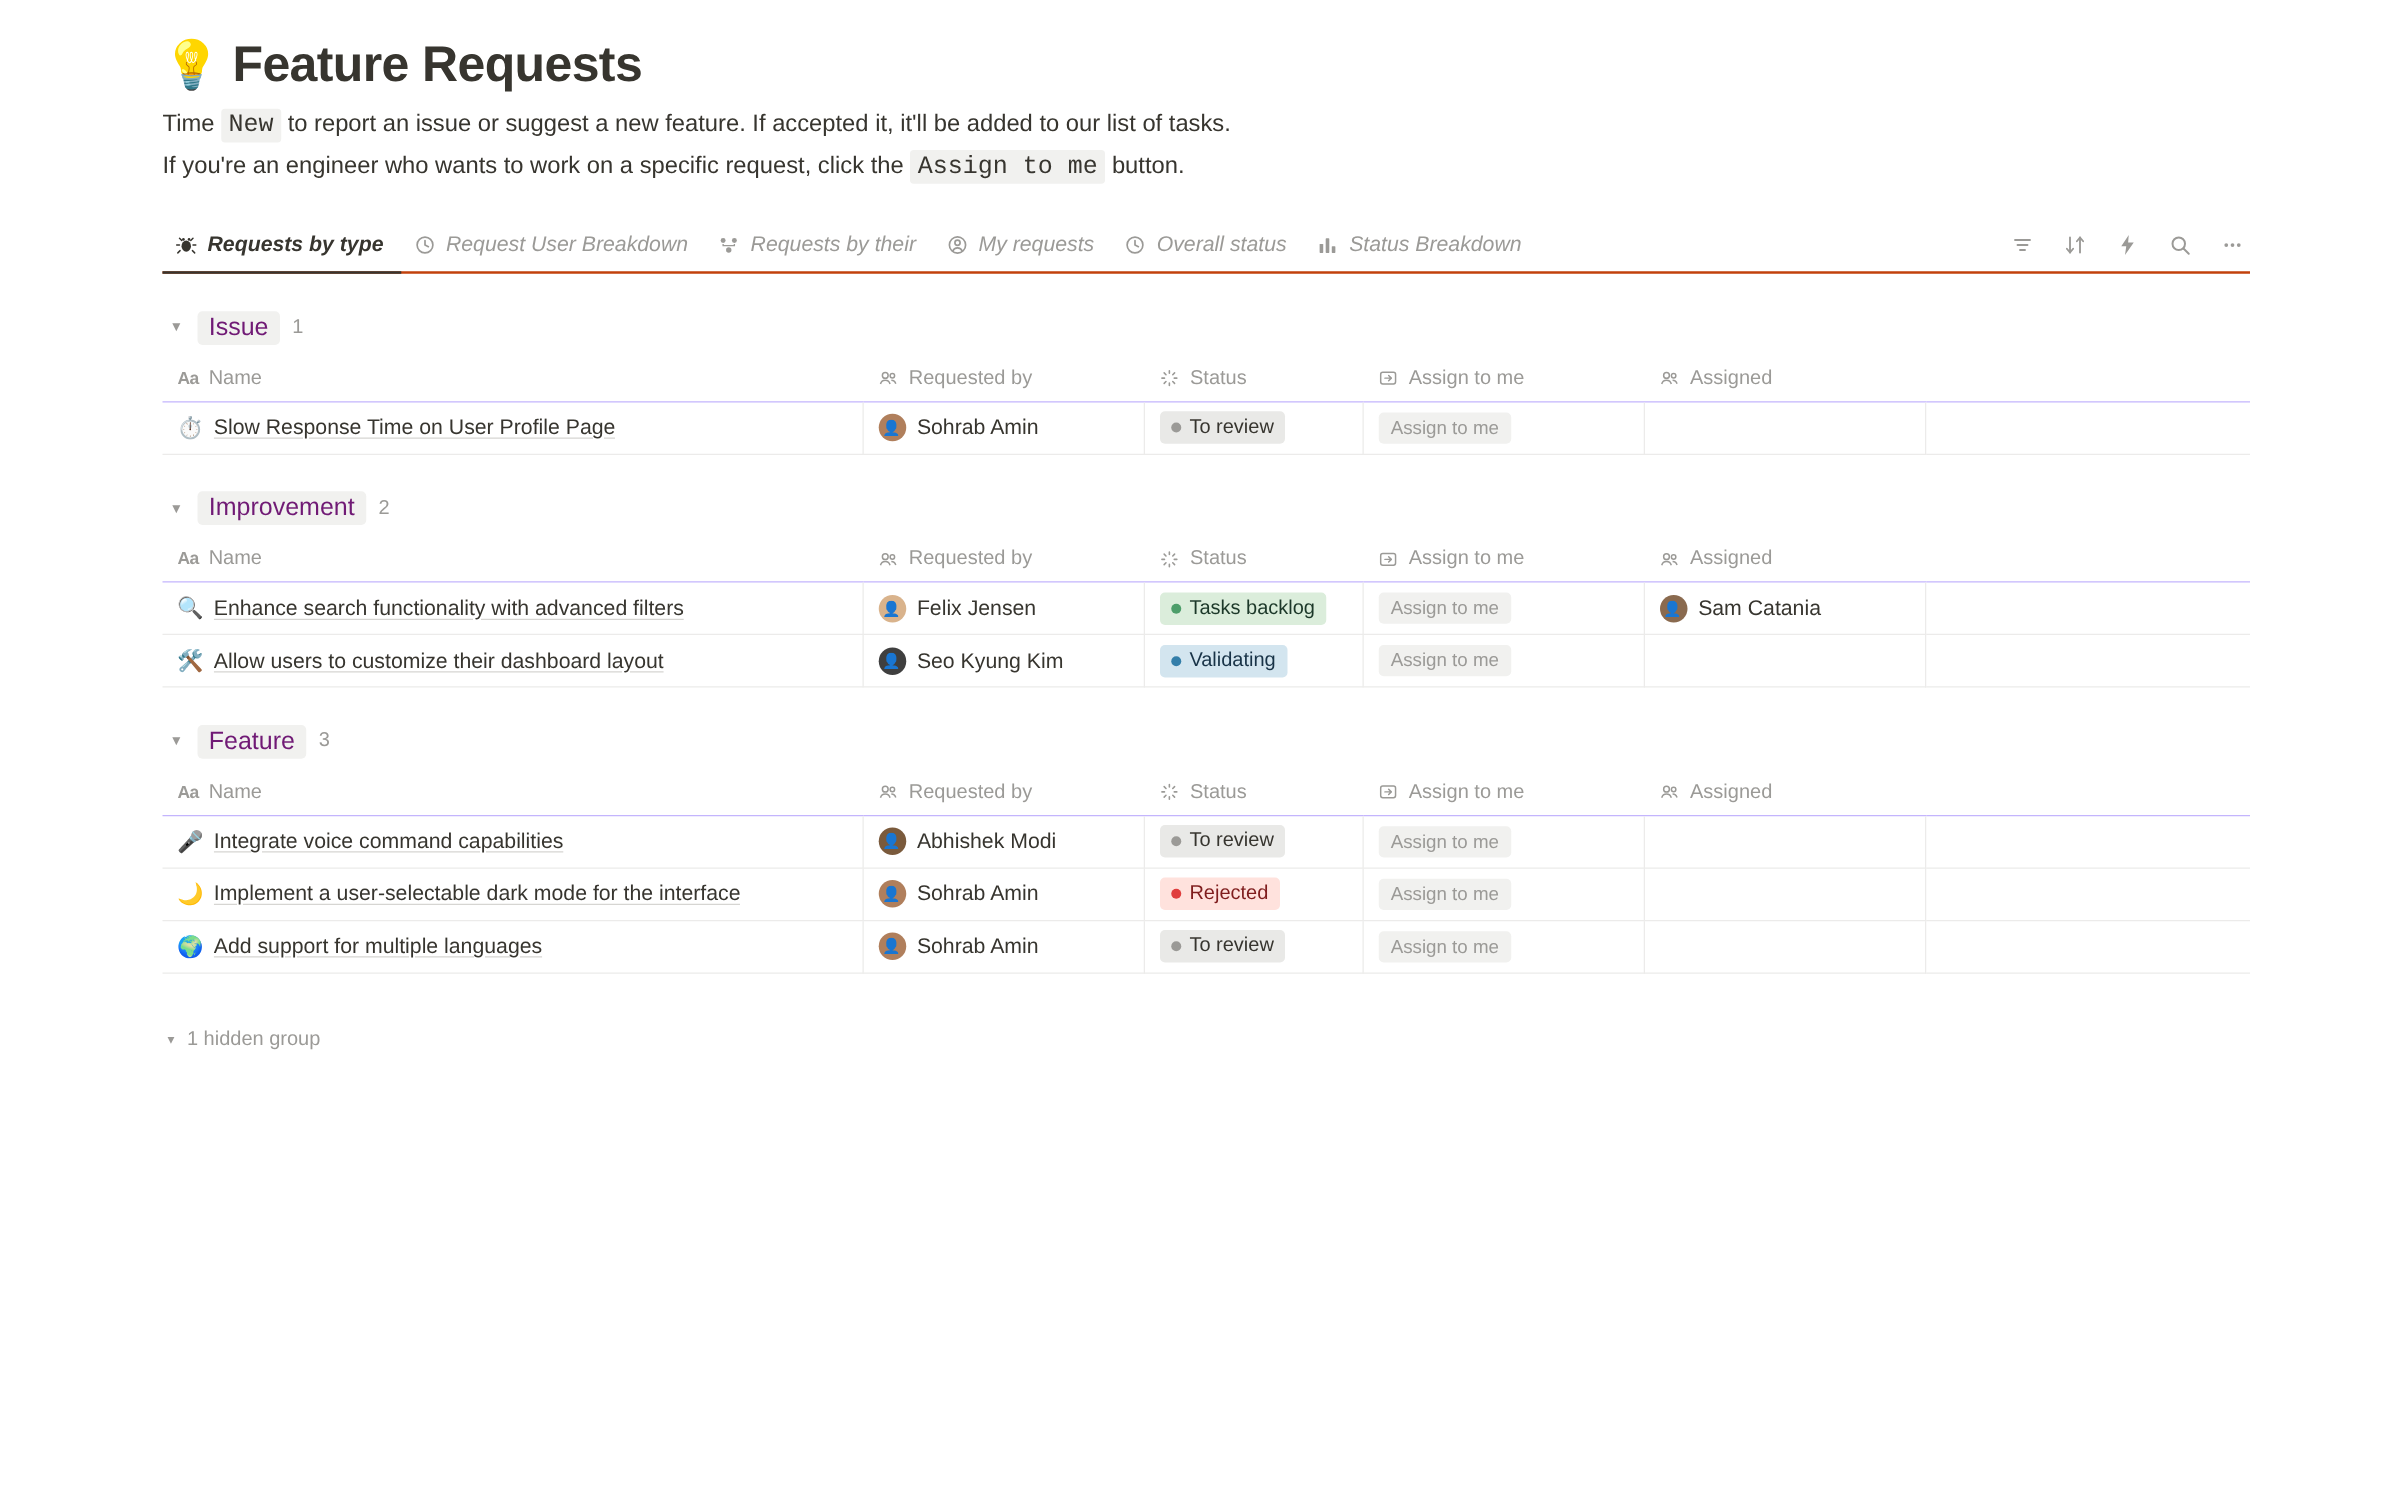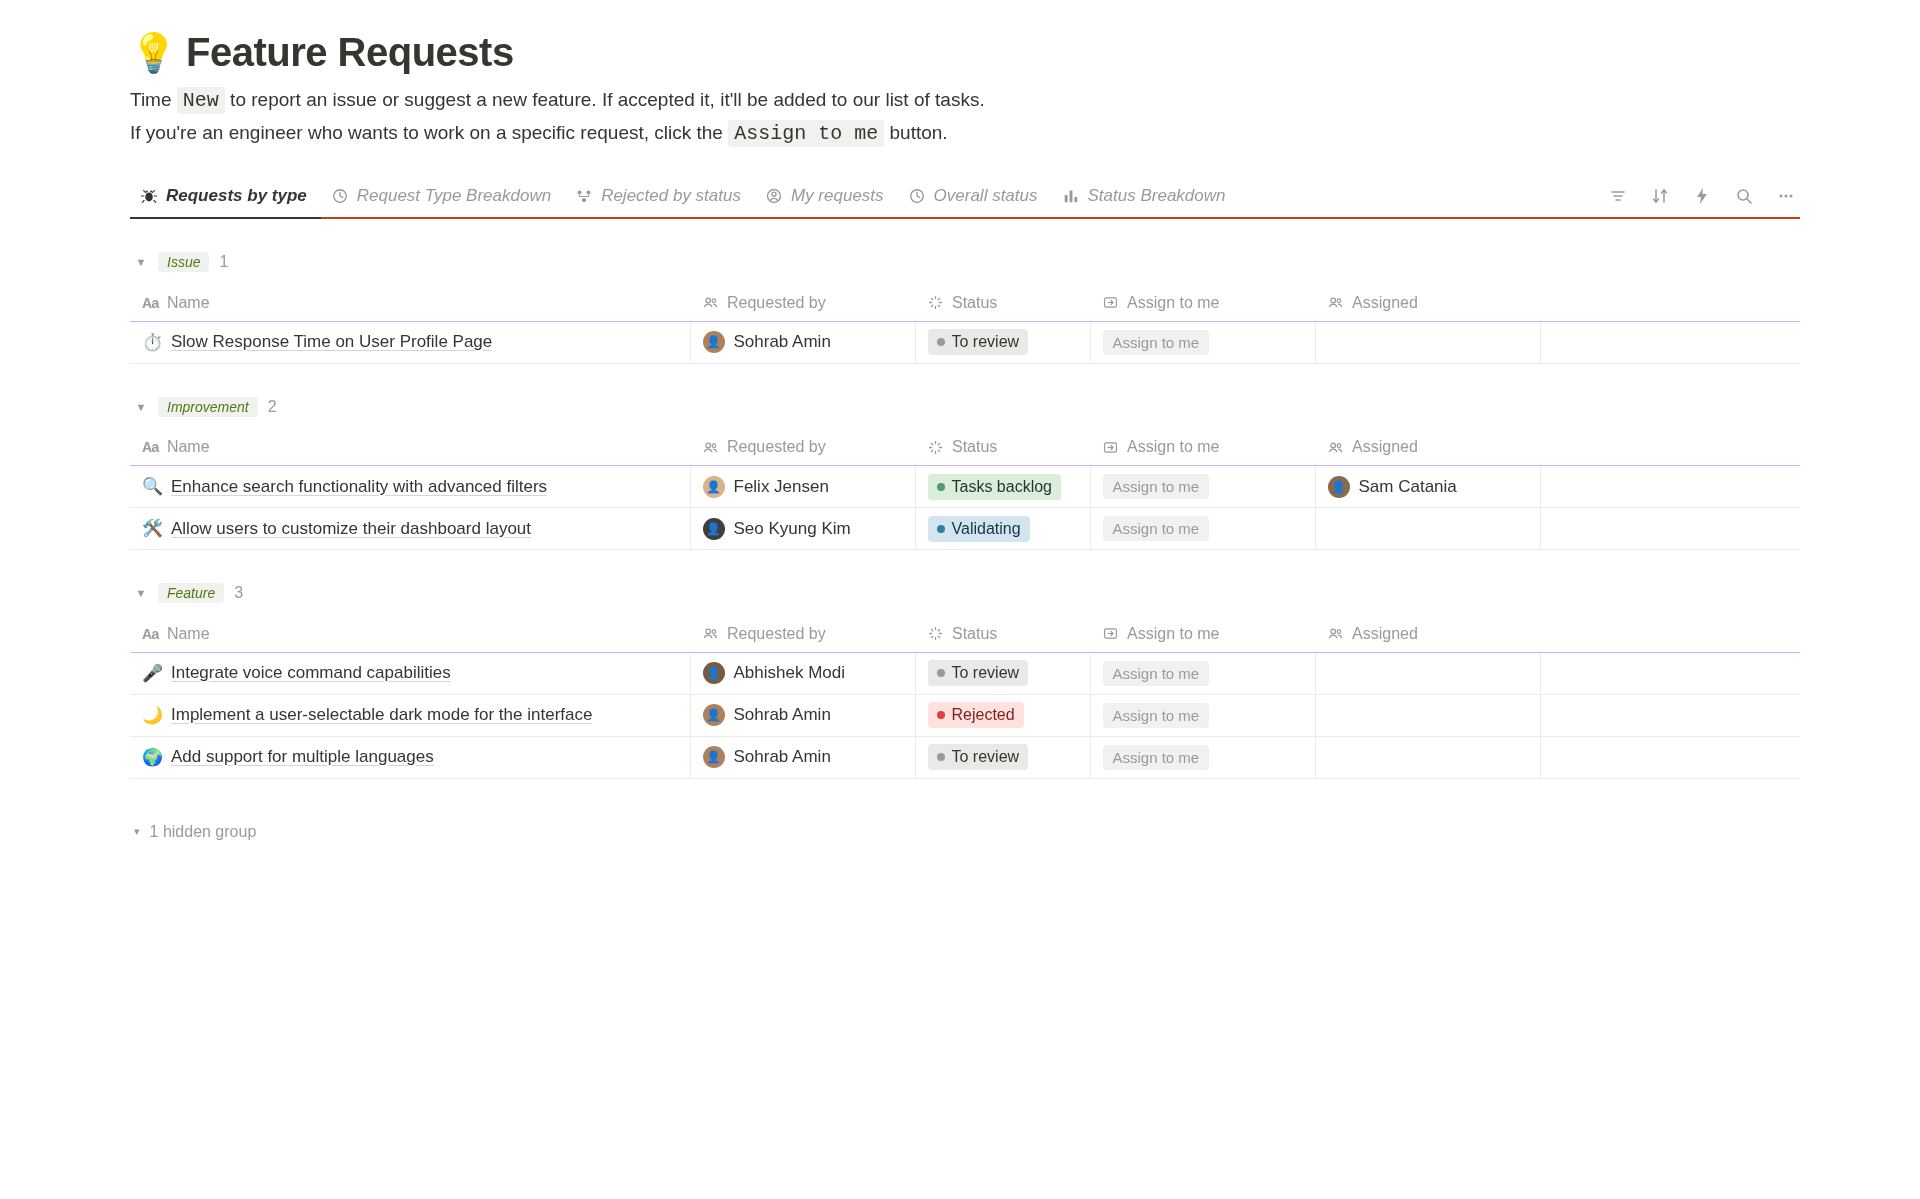--- a/index.html
+++ b/index.html
@@ -116,26 +116,25 @@
   .caret {
     color: #9b9a97;
     font-size: 11px;
     width: 14px;
     display: inline-flex;
     justify-content: center;
     cursor: pointer;
   }
   .group-chip {
     background: #f1f1ef;
-    color: #4d7c0f;
-    font-size: 14px;
+    color: #701a75;
+    font-size: 20px;
     font-weight: 500;
     border-radius: 4px;
     padding: 2px 9px;
-    font-style: italic;
   }
   .group-count {
     font-size: 16px;
     color: #9b9a97;
   }
 
   table.tbl {
     border-collapse: collapse;
     width: 1670px;
     table-layout: fixed;
@@ -263,32 +262,32 @@
             </span>
             <span>Requests by type</span>
           </div>
           <div class="tab">
             <span class="t-icon">
               <svg width="18" height="18" viewBox="0 0 20 20" fill="none" stroke="currentColor" stroke-width="1.5">
                 <circle cx="10" cy="10" r="7"></circle>
                 <polyline points="10,6 10,10 13,11.5" stroke-linecap="round" stroke-linejoin="round"></polyline>
               </svg>
             </span>
-            <span>Request Type Breakdown</span>
+            <span>Request User Breakdown</span>
           </div>
           <div class="tab">
             <span class="t-icon">
               <svg width="18" height="18" viewBox="0 0 20 20" fill="currentColor">
                 <circle cx="5" cy="6" r="2.2"></circle>
                 <circle cx="15" cy="6" r="2.2"></circle>
                 <circle cx="10" cy="14.5" r="2.4"></circle>
                 <path d="M5 9v1.5h10V9" stroke="currentColor" stroke-width="1.2" fill="none"></path>
               </svg>
             </span>
-            <span>Rejected by status</span>
+            <span>Requests by their</span>
           </div>
           <div class="tab">
             <span class="t-icon">
               <svg width="18" height="18" viewBox="0 0 20 20" fill="none" stroke="currentColor" stroke-width="1.5">
                 <circle cx="10" cy="10" r="7.2"></circle>
                 <circle cx="10" cy="8" r="2.3"></circle>
                 <path d="M5.6 15.6c.9-2 2.5-3 4.4-3s3.5 1 4.4 3"></path>
               </svg>
             </span>
             <span>My requests</span>

